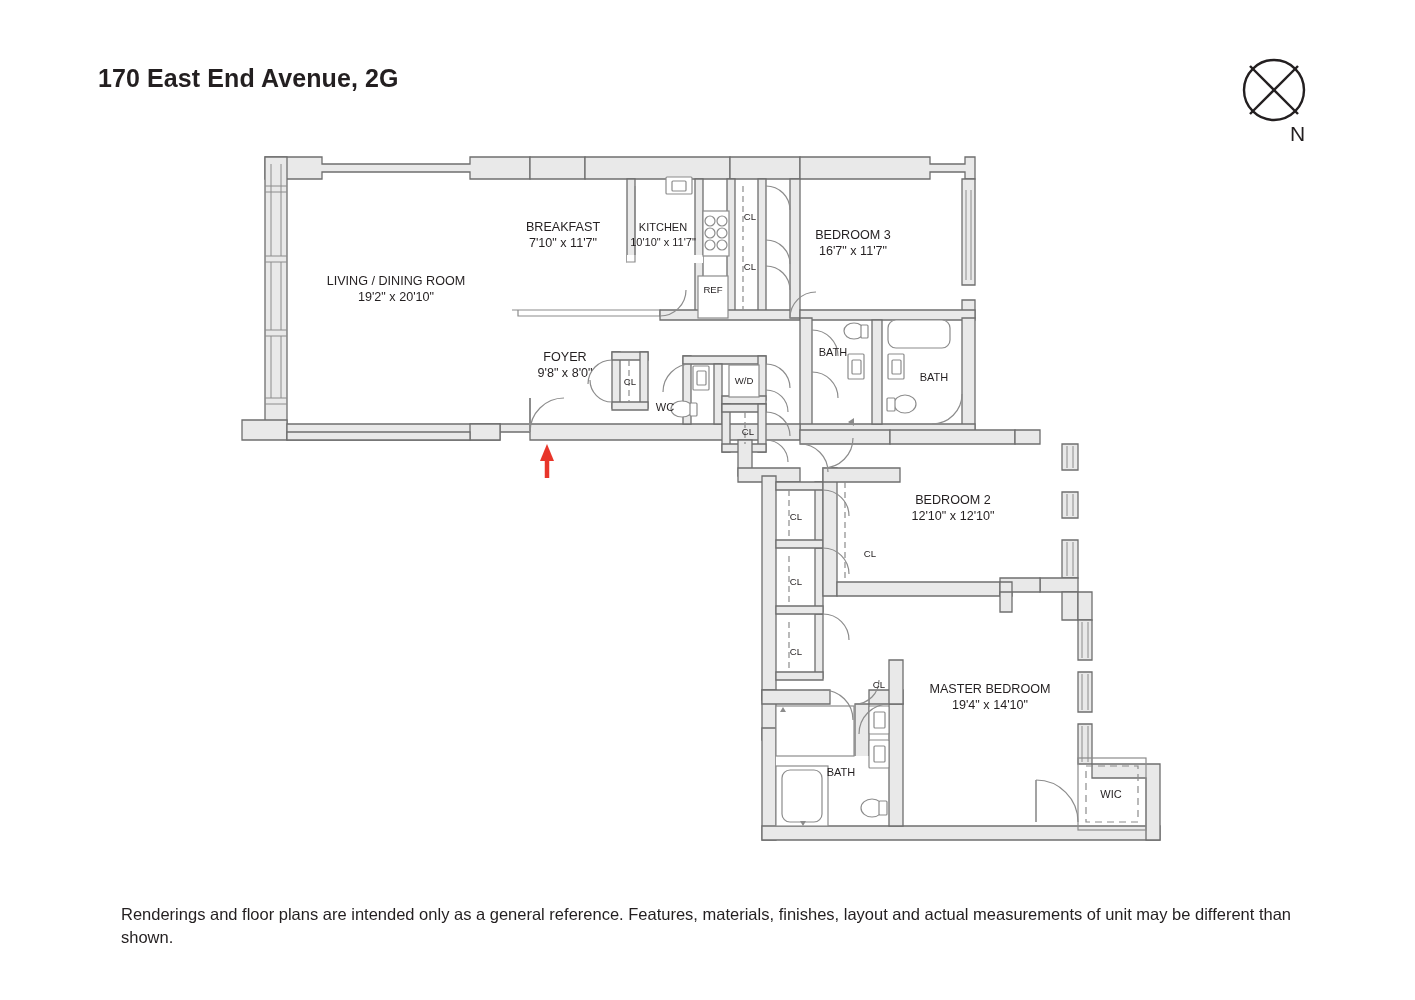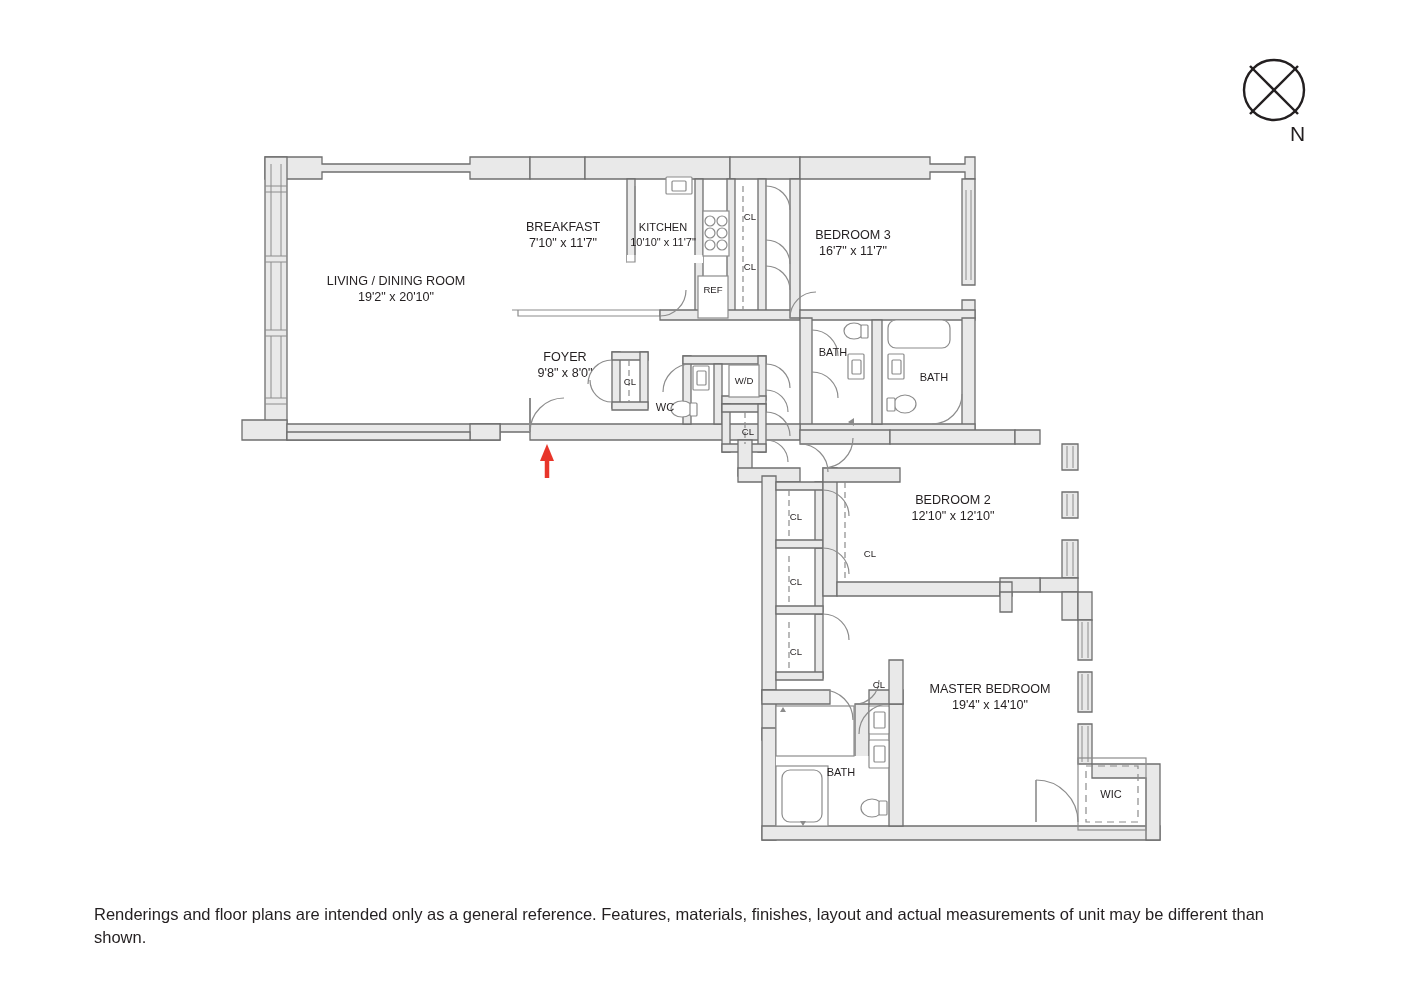--- a/index.html
+++ b/index.html
@@ -46,39 +46,40 @@
   }
   .plan-wrap {
     position: absolute;
     left: 0px;
     top: 0px;
     width: 1415px;
     height: 880px;
   }
   .disclaimer {
     position: absolute;
-    left: 94px;
+    left: 121px;
     top: 903px;
     width: 1215px;
     font-size: 16.5px;
     line-height: 1.38;
     color: #231f20;
   }
   svg { display: block; }
   text { font-family: "Liberation Sans", sans-serif; fill: #231f20; }
   .rm-name { font-size: 12.6px; text-anchor: middle; }
   .rm-dim  { font-size: 12.6px; text-anchor: middle; }
   .sm-lbl  { font-size: 11px; text-anchor: middle; }
   .tiny-lbl{ font-size: 9.6px; text-anchor: middle; }
 </style>
 </head>
 <body>
 
 <div id="page">
 
+  <div class="title">170 East End Avenue, 2G</div>
 
   <div class="compass">
     <svg width="100" height="105" viewBox="0 0 100 105">
       <circle cx="42" cy="42" r="30" fill="none" stroke="#231f20" stroke-width="2.4"></circle>
       <line x1="18" y1="18" x2="66" y2="66" stroke="#231f20" stroke-width="2.4"></line>
       <line x1="66" y1="18" x2="18" y2="66" stroke="#231f20" stroke-width="2.4"></line>
     </svg>
     <div class="n-label">N</div>
   </div>
 

